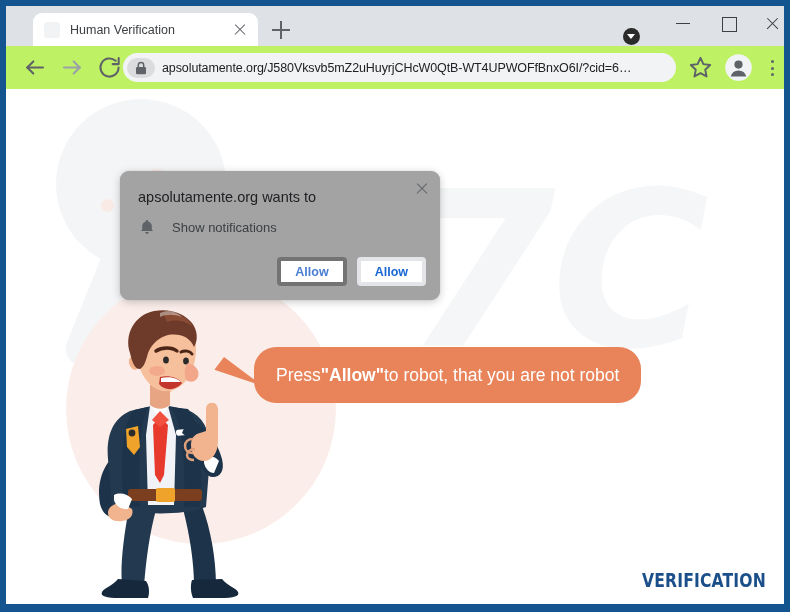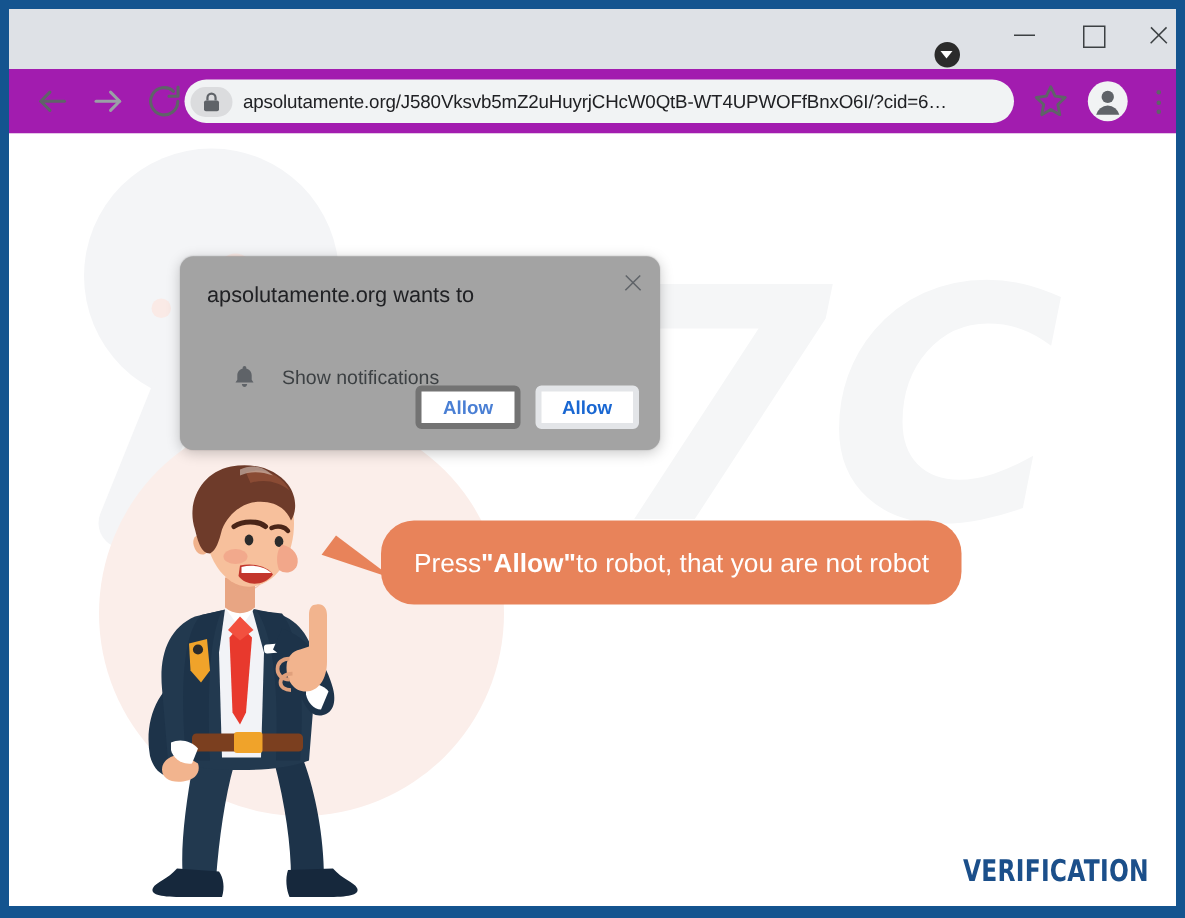--- a/index.html
+++ b/index.html
@@ -141,21 +141,21 @@
     background: #3c4043;
   }
   #win-close::before { transform: rotate(45deg); }
   #win-close::after  { transform: rotate(-45deg); }
 
   
   #toolbar {
     position: absolute;
     left: 0; top: 40px;
     width: 778px; height: 43px;
-    background: #a21caf;
+    background: #bef264;
   }
   .navbtn {
     position: absolute;
     top: 7px;
     width: 29px; height: 29px;
     color: #5f6368;
   }
   .navbtn svg { display: block; }
   #nav-back    { left: 14px; }
   #nav-forward { left: 52px; }
@@ -349,24 +349,23 @@
 
   #perm-title {
     position: absolute;
     left: 18px; top: 18px;
     font-size: 14.5px;
     color: #202124;
     white-space: nowrap;
   }
   #perm-row {
     position: absolute;
-    left: 34px; top: 47px;
+    left: 18px; top: 47px;
     display: flex;
     align-items: center;
-    margin-top: 24px;
   }
   #bell-icon { width: 18px; height: 18px; flex: 0 0 auto; }
   #perm-row-label {
     margin-left: 16px;
     font-size: 13px;
     color: #3c4043;
     white-space: nowrap;
   }
   #perm-actions {
     position: absolute;
@@ -393,20 +392,28 @@
   #perm-block { color: #1967d2; border-color: #e3e5e8; }
 </style>
 </head>
 <body>
 
 <div id="frame">
 <div id="frame-inner">
 
   <div id="chrome">
 
+    <div id="tabstrip">
+      <div id="tab">
+        <div id="tab-favicon"></div>
+        <div id="tab-title">Human Verification</div>
+        <div id="tab-close"></div>
+      </div>
+      <div id="newtab"></div>
+    </div>
 
     <div id="dl-indicator"></div>
     <div class="winbtn" id="win-min"></div>
     <div class="winbtn" id="win-max"></div>
     <div class="winbtn" id="win-close"></div>
 
     <div id="toolbar">
 
       <div class="navbtn" id="nav-back">
         <svg width="29" height="29" viewBox="0 0 24 24" fill="none" stroke="#5f6368" stroke-width="1.7" stroke-linecap="round" stroke-linejoin="round">

